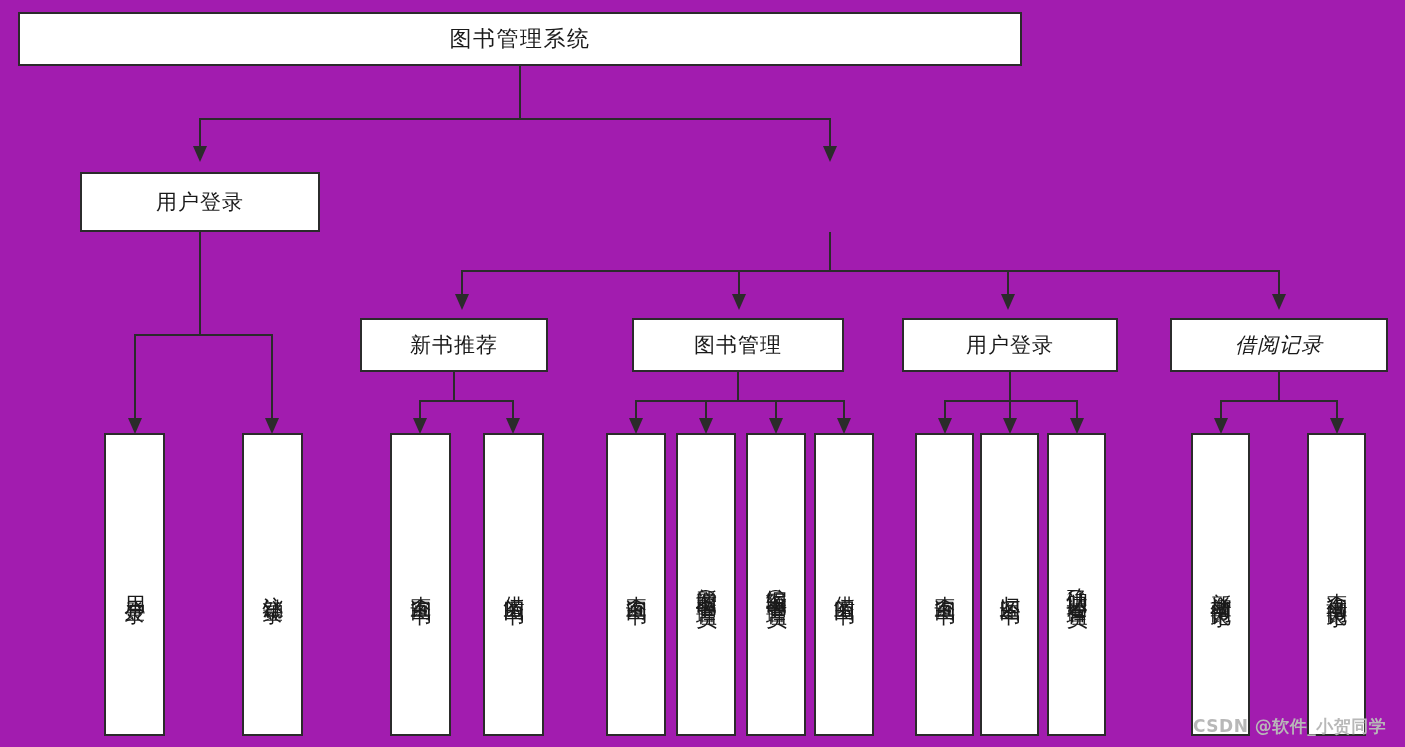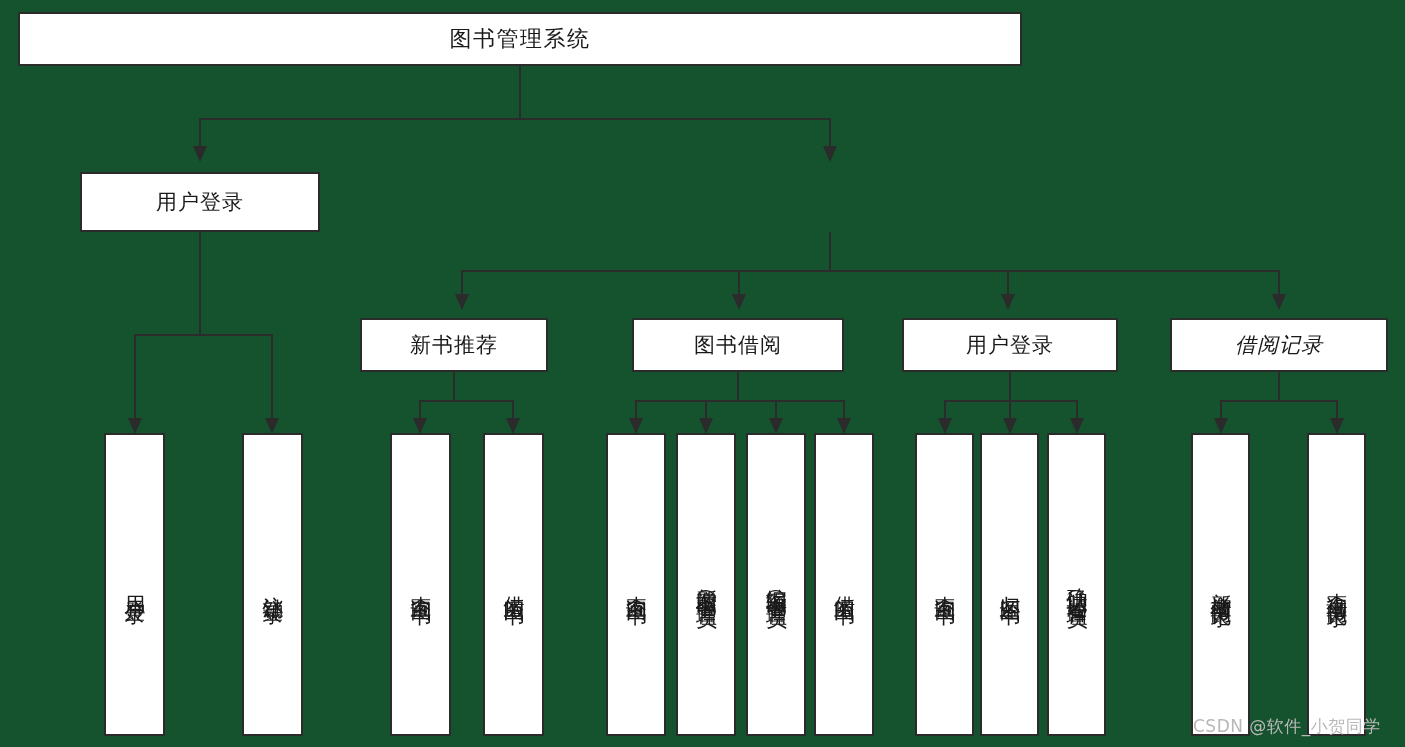--- a/index.html
+++ b/index.html
@@ -7,21 +7,21 @@
     padding: 0;
     background: #ffffff;
   }
   body {
     font-family: "DejaVu Sans", "Liberation Sans", sans-serif;
   }
   #canvas {
     position: relative;
     width: 1405px;
     height: 747px;
-    background: #14532d;
+    background: #a21caf;
     overflow: hidden;
   }
   .node {
     position: absolute;
     box-sizing: border-box;
     background: #ffffff;
     border: 2px solid #2b2b2b;
     display: flex;
     align-items: center;
     justify-content: center;
@@ -113,21 +113,21 @@
   <div class="ln v" style="left:1278px; top:270px; width:2px; height:26px;"></div>
   <div class="arrow" style="left:455px; top:294px;"></div>
   <div class="arrow" style="left:732px; top:294px;"></div>
   <div class="arrow" style="left:1001px; top:294px;"></div>
   <div class="arrow" style="left:1272px; top:294px;"></div>
 
   <div class="node horiz" style="left:360px; top:318px; width:188px; height:54px;">
     <span class="label">新书推荐</span>
   </div>
   <div class="node horiz" style="left:632px; top:318px; width:212px; height:54px;">
-    <span class="label">图书借阅</span>
+    <span class="label">图书管理</span>
   </div>
   <div class="node horiz" style="left:902px; top:318px; width:216px; height:54px;">
     <span class="label">用户登录</span>
   </div>
   <div class="node horiz" style="left:1170px; top:318px; width:218px; height:54px;font-style:italic;">
     <span class="label">借阅记录</span>
   </div>
 
   <div class="ln v" style="left:453px; top:372px; width:2px; height:30px;"></div>
   <div class="ln h" style="left:419px; top:400px; width:95px; height:2px;"></div>
@@ -200,15 +200,15 @@
     <span class="label">确认归还（管理员）</span>
   </div>
 
   <div class="node vert" style="left:1191px; top:433px; width:59px; height:303px;">
     <span class="label">新增借阅记录</span>
   </div>
   <div class="node vert" style="left:1307px; top:433px; width:59px; height:303px;">
     <span class="label">查询借阅记录</span>
   </div>
 
-  <div class="watermark" style="left:1193px; top:715px;">CSDN @软件_小贺同学</div>
+  <div class="watermark" style="left:1193px; top:715px;font-weight:bold;">CSDN @软件_小贺同学</div>
 
 </div>
 
 </body></html>

